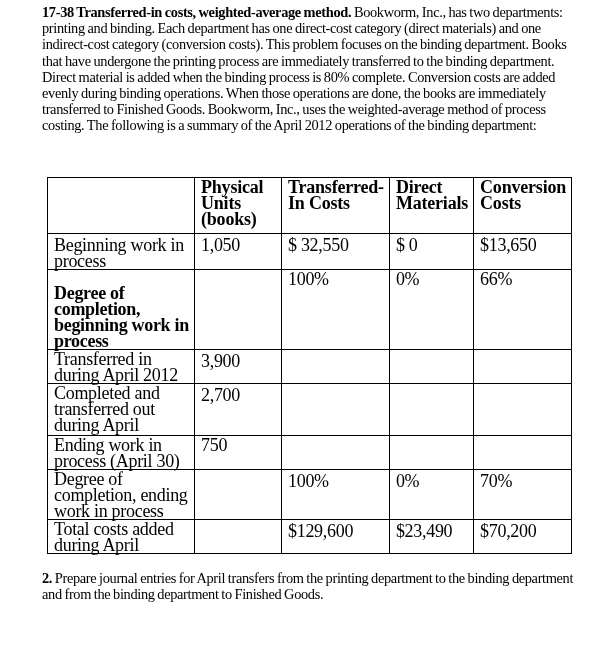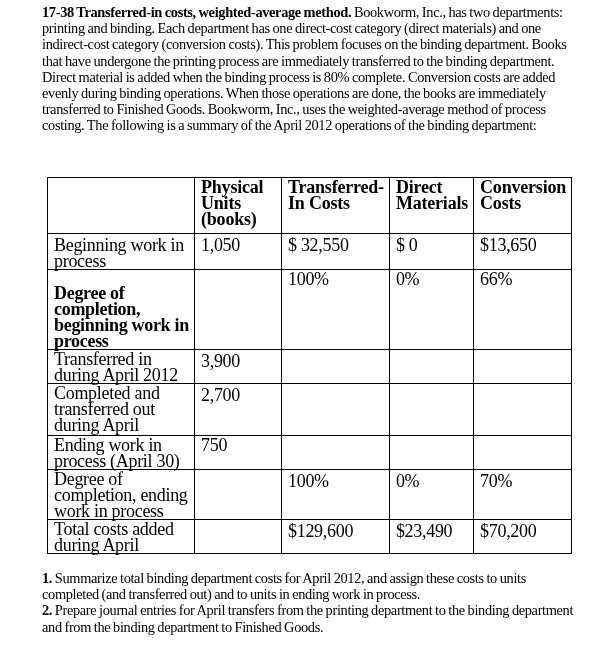--- a/index.html
+++ b/index.html
@@ -107,15 +107,14 @@
     <td>Total costs added during April</td>
     <td></td>
     <td class="cell-top">$129,600</td>
     <td class="cell-top">$23,490</td>
     <td class="cell-top">$70,200</td>
   </tr>
 </tbody>
   </table>
 
 <div class="questions">
-  <p><b>1.</b><span> Summarize total binding department costs for April 2012, and assign these costs to units completed (and transferred out) and to units in ending work in process.</span></p>
   <p><b>2.</b><span> Prepare journal entries for April transfers from the printing department to the binding department and from the binding department to Finished Goods.</span></p>
 </div>
 
 </body></html>

